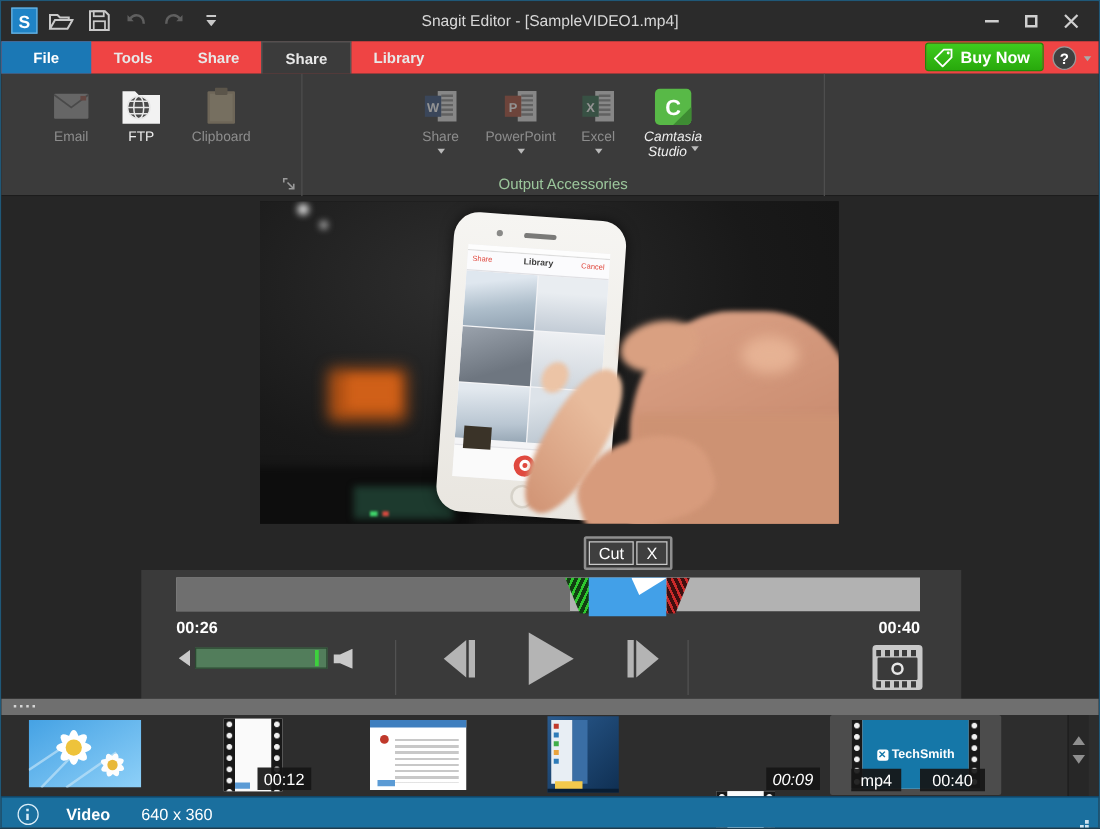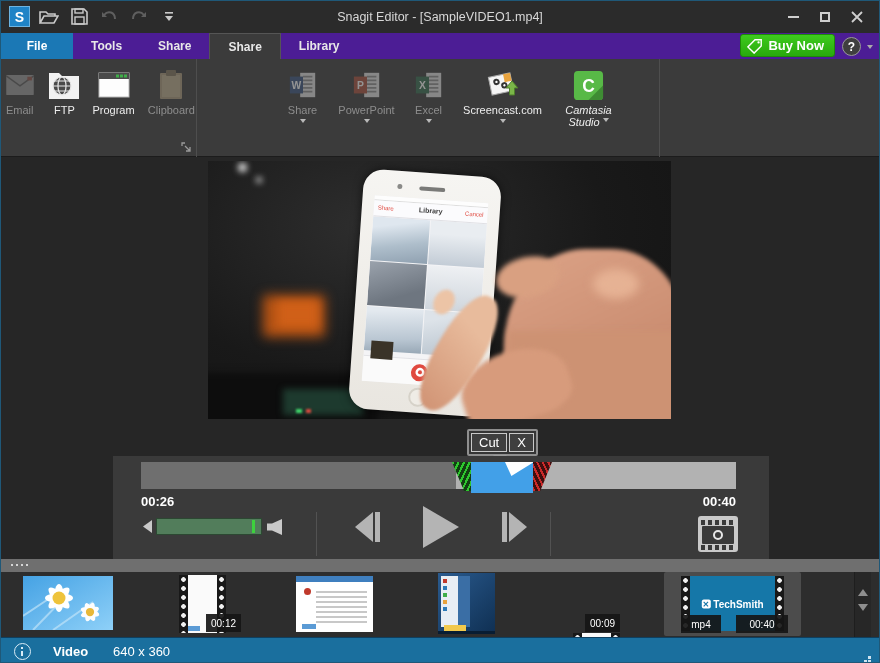--- a/index.html
+++ b/index.html
@@ -15,21 +15,21 @@
                  font-weight:bold; font-size:14px; display:flex; align-items:center; justify-content:center; }
   .qat-btn { width:22px; height:20px; display:flex; align-items:center; justify-content:center; }
   .win-title { position:absolute; left:0; right:0; top:0; height:32px; display:flex; align-items:center;
                justify-content:center; color:#d8d8d8; font-size:12.5px; }
   .win-btns { position:absolute; right:6px; top:0; height:32px; display:flex; align-items:center; }
   .win-btn { width:32px; height:26px; display:flex; align-items:center; justify-content:center; }
   .glyph-min { width:11px; height:2px; background:#cfcfcf; }
   .glyph-max { width:10px; height:10px; border:2px solid #cfcfcf; }
 
   
-  .tabbar { position:absolute; left:0; top:32px; width:100%; height:26px; background:#4c1d95; display:flex;align-items:center; }
+  .tabbar { position:absolute; left:0; top:32px; width:100%; height:26px; background:#ef4444; display:flex;align-items:center; }
   .tab { height:26px; padding:0 18px; display:flex; align-items:center; color:#e8e8e8; font-size:12px;
          font-weight:bold; }
   .tab-file { width:72px; justify-content:center; background:#1b78b5; color:#fff; }
   .tab-selected { background:#3b3b3b; border:1px solid #555; border-bottom:none; }
   .buynow { position:absolute; right:44px; top:33px; height:23px; padding:0 10px 0 6px; display:flex;
             align-items:center; gap:5px; background:linear-gradient(#3ecb1e,#28a90c); border:1px solid #1e8a08;
             border-radius:3px; color:#fff; font-size:13px; font-weight:bold; }
   .help-btn { position:absolute; right:18px; top:36px; width:19px; height:19px; border-radius:50%;
               background:#3f3f3f; border:1px solid #999; color:#fff; font-size:12px; font-weight:bold;
               display:flex; align-items:center; justify-content:center; }
@@ -92,21 +92,21 @@
               border:2px solid #e6e6e6; border-radius:50%; }
 
   
   .splitter { position:absolute; left:0; top:558px; width:100%; height:13px; background:#6f6f6f; }
   .splitter-dots { position:absolute; left:10px; top:5px; width:2px; height:2px; background:#d6d6d6;
                    box-shadow:5px 0 #d6d6d6, 10px 0 #d6d6d6, 15px 0 #d6d6d6; }
 
   
   .tray { position:absolute; left:0; top:571px; width:100%; height:65px; background:#2d2d2d; }
   .thumb { position:absolute; }
-  .thumb-label { position:absolute; background:rgba(22,22,22,.92); color:#fff; font-size:10px; height:18px;
+  .thumb-label { position:absolute; background:rgba(22,22,22,.92); color:#fff; font-size:13px; height:18px;
                  display:flex; align-items:center; justify-content:center; padding:0 5px; }
   .film { position:relative; background:#f7f7f7; }
   .film:before, .film:after { content:""; position:absolute; top:0; bottom:0; width:9px; background:#181818;
         background-image:radial-gradient(circle at 4.5px 4.5px,#f0f0f0 2px,transparent 2.6px);
         background-size:9px 9px; }
   .film:before { left:0; } .film:after { right:0; }
   .sel-thumb { background:#4c4c4c; border-radius:2px; }
   .ts-logo { position:absolute; left:50%; top:50%; transform:translate(-50%,-50%); display:flex;
              align-items:center; gap:3px; color:#fff; font-size:10px; font-weight:bold; white-space:nowrap; }
   .ts-mark { width:9px; height:9px; background:#fff; border-radius:2px; color:#1577a8; font-size:8px;
@@ -200,21 +200,21 @@
           <circle cx="13" cy="5" r="1.3" fill="#fff"></circle>
         </svg>
     </span>
     <span>Buy Now</span>
   </div>
   <div class="help-btn">?</div>
   <div class="help-caret"></div>
 
   <div class="ribbon">
 
-    <div class="rgroup" style="left:0; width:196px;">
+    <div class="rgroup" style="left:0; width:241px;">
       <div class="rgroup-items" style="gap:10px;">
         <div class="ritem rdis" style="width:50px;">
           <div class="ricon">
             <svg width="30" height="22" viewBox="0 0 32 24">
                 <rect x="1" y="1" width="30" height="22" rx="1" fill="#9a9a9a"></rect>
                 <path d="M1 2 L16 13 L31 2" fill="none" stroke="#5c5c5c" stroke-width="1.5"></path>
                 <rect x="24" y="3" width="5" height="4" fill="#b05040"></rect>
               </svg>
           </div>
           <div class="rlabel">Email</div>
@@ -224,32 +224,20 @@
             <svg width="32" height="30" viewBox="0 0 32 30">
                 <path d="M1 3 h10 l3 3 h17 v23 h-30 z" fill="#f2f2f2"></path>
                 <circle cx="14" cy="16" r="9" fill="#4a4a4a"></circle>
                 <circle cx="14" cy="16" r="9" fill="none" stroke="#e8e8e8" stroke-width="1.2"></circle>
                 <ellipse cx="14" cy="16" rx="4" ry="9" fill="none" stroke="#e8e8e8" stroke-width="1.2"></ellipse>
                 <path d="M5 16 h18 M7 11 h14 M7 21 h14" stroke="#e8e8e8" stroke-width="1.2" fill="none"></path>
               </svg>
           </div>
           <div class="rlabel">FTP</div>
         </div>
-        <div class="ritem" style="width:62px;">
-          <div class="ricon">
-            <svg width="32" height="26" viewBox="0 0 32 26">
-                <rect x="1" y="1" width="30" height="24" fill="#fdfdfd" stroke="#b8b8b8"></rect>
-                <rect x="1" y="1" width="30" height="6" fill="#4a4a4a"></rect>
-                <rect x="22" y="2.5" width="3" height="3" fill="#3fae49"></rect>
-                <rect x="26" y="2.5" width="3" height="3" fill="#3fae49"></rect>
-                <rect x="18" y="2.5" width="3" height="3" fill="#3fae49"></rect>
-              </svg>
-          </div>
-          <div class="rlabel">Program</div>
-        </div>
         <div class="ritem rdis" style="width:66px;">
           <div class="ricon">
             <svg width="24" height="30" viewBox="0 0 24 30">
                 <rect x="1" y="3" width="22" height="26" rx="1" fill="#b49b6a"></rect>
                 <rect x="3" y="5" width="18" height="22" fill="#c6ad7c"></rect>
                 <rect x="7" y="0" width="10" height="6" rx="1" fill="#8a7550"></rect>
               </svg>
           </div>
           <div class="rlabel">Clipboard</div>
         </div>
@@ -292,48 +280,32 @@
             <svg width="30" height="30" viewBox="0 0 32 32">
                 <rect x="13" y="3" width="16" height="26" fill="#e4e4e4"></rect>
                 <path d="M16 7 h10 M16 11 h10 M16 15 h10 M16 19 h10 M16 23 h10" stroke="#8f8f8f" stroke-width="2"></path>
                 <rect x="2" y="7" width="14" height="18" fill="#217346"></rect>
                 <text x="9" y="20.5" font-size="11" font-weight="bold" fill="#fff" text-anchor="middle" font-family="Liberation Sans">X</text>
               </svg>
           </div>
           <div class="rlabel">Excel</div>
           <div class="caret"></div>
         </div>
-        <div class="ritem" style="width:92px;">
-          <div class="ricon">
-            <svg width="32" height="32" viewBox="0 0 32 32">
-                <g transform="rotate(-12 14 15)">
-                  <rect x="3" y="6" width="22" height="18" fill="#f5f5f5" stroke="#aaa"></rect>
-                  <circle cx="10" cy="12" r="3.2" fill="#333"></circle>
-                  <circle cx="10" cy="12" r="1.2" fill="#fff"></circle>
-                  <circle cx="17" cy="17" r="3.2" fill="#333"></circle>
-                  <circle cx="17" cy="17" r="1.2" fill="#fff"></circle>
-                  <rect x="18" y="6" width="7" height="8" fill="#e8a33d"></rect>
-                </g>
-                <path d="M25 12 l6 7 h-3.5 v7 h-5 v-7 H19 z" fill="#7ab648" stroke="#4e7d2c"></path>
-              </svg>
-          </div>
-          <div class="rlabel">Screencast.com</div>
-          <div class="caret"></div>
-        </div>
         <div class="ritem" style="width:64px;">
           <div class="ricon">
             <svg width="31" height="31" viewBox="0 0 32 32">
                 <rect x="1" y="1" width="30" height="30" rx="4" fill="#58b947"></rect>
                 <path d="M31 16 v11 a4 4 0 0 1 -4 4 h-11 z" fill="#3e8c33"></path>
                 <text x="16" y="23" font-size="18" font-weight="bold" fill="#fff" text-anchor="middle" font-family="Liberation Sans">C</text>
               </svg>
           </div>
           <div class="rlabel" style="width:60px;font-style:italic;"><span>Camtasia Studio</span><span class="caret caret-inline"></span></div>
         </div>
       </div>
+      <div class="rgroup-label">Output Accessories</div>
     </div>
 
   </div>
 
   <div class="canvas">
 
     <div class="video-frame">
       <div class="vf" style="left:0;top:0;right:0;bottom:0;background:radial-gradient(ellipse at 35% 25%, #2e2e2e 0%, #191919 55%, #121212 100%);"></div>
       <div class="vf" style="left:30px;top:2px;width:9px;height:9px;border-radius:50%;background:#e8e8e8;filter:blur(3px);"></div>
       <div class="vf" style="left:48px;top:16px;width:6px;height:6px;border-radius:50%;background:#cfcfcf;filter:blur(3px);"></div>
@@ -501,21 +473,21 @@
       <div style="position:absolute;left:5px;top:6px;width:4px;height:4px;background:#c0392b;box-shadow:0 7px #2e7bb8,0 14px #3fae49,0 21px #e8a33d,0 28px #2e7bb8;"></div>
       <div style="position:absolute;left:20px;top:3px;width:12px;height:51px;background:#3a6ea5;"></div>
       <div style="position:absolute;left:6px;bottom:2px;width:22px;height:7px;background:#f2c94c;"></div>
       <div style="position:absolute;left:0;bottom:0;width:100%;height:3px;background:#081d33;"></div>
     </div>
 
     <div class="thumb film" style="left:572px;top:3px;width:47px;height:58px;">
       <div style="position:absolute;left:9px;right:9px;top:0;bottom:0;background:#fafafa;"></div>
 
     </div>
-    <div class="thumb-label" style="left:584px;top:42px;">00:09</div>
+    <div class="thumb-label" style="left:612px;top:42px;font-style:italic;">00:09</div>
 
     <div class="thumb sel-thumb" style="left:663px;top:0;width:137px;height:64px;">
       <div class="film" style="position:absolute;left:17px;top:4px;width:103px;height:55px;">
         <div style="position:absolute;left:9px;right:9px;top:0;bottom:0;background:#1577a8;"></div>
         <div class="ts-logo">
           <span class="ts-mark">✕</span>
           <span>TechSmith</span>
         </div>
       </div>
       <div class="thumb-label" style="left:17px;top:43px;width:40px;">mp4</div>

